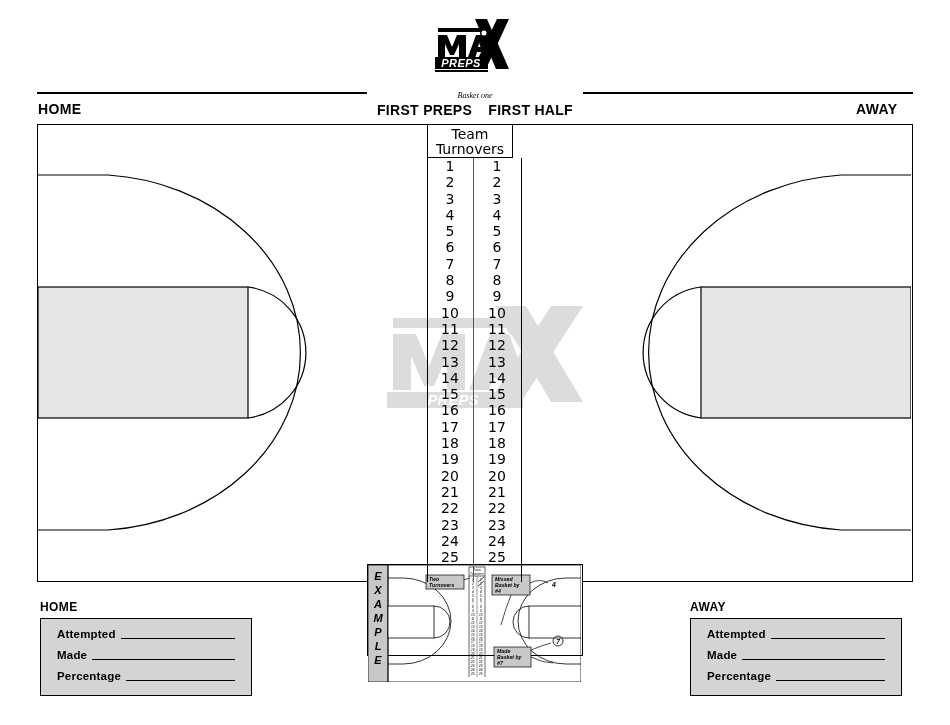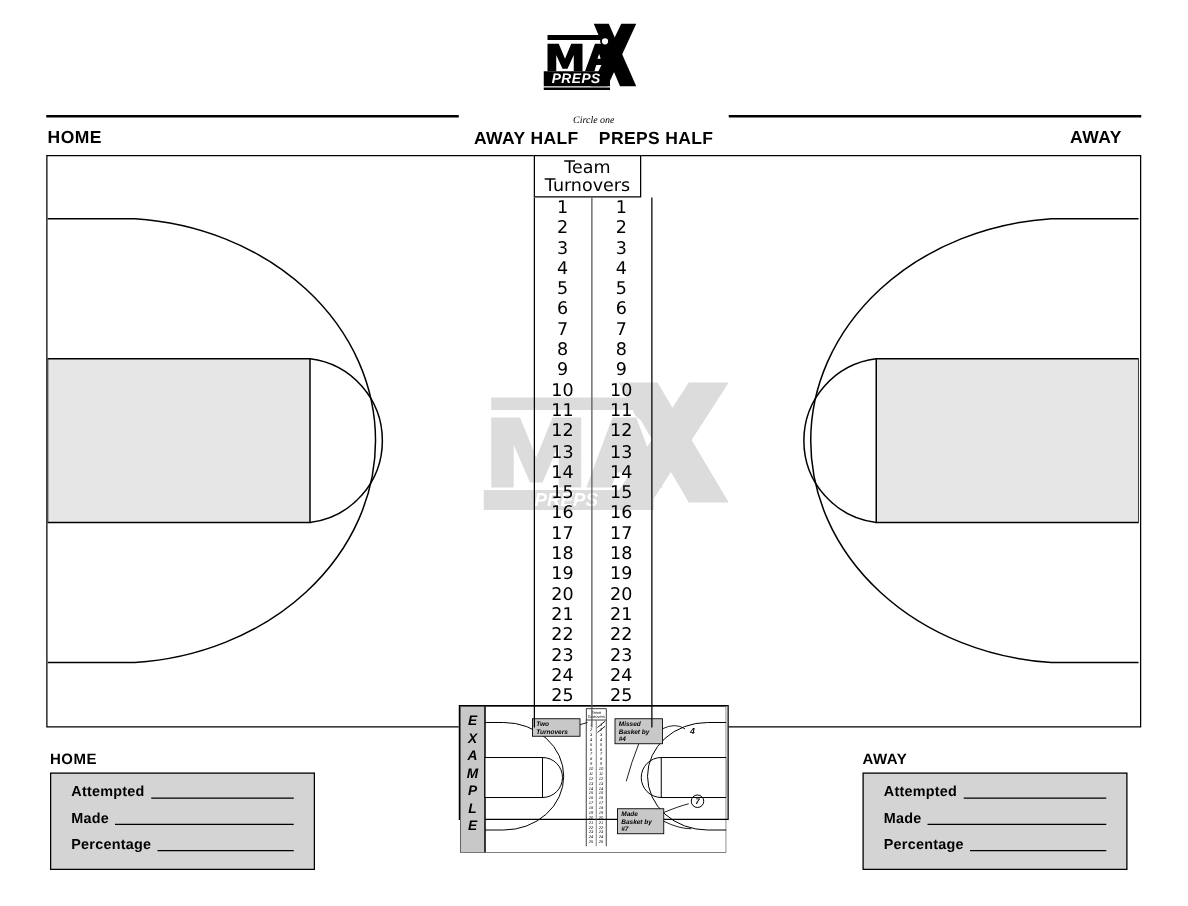--- a/index.html
+++ b/index.html
@@ -237,24 +237,24 @@
     </svg>
   </div>
 </div>
 
 <div id="toplabels">
   <div class="team-line" id="home-line"></div>
   <div class="team-line" id="away-line"></div>
 </div>
 <div class="team-label" id="home-label">HOME</div>
 <div class="team-label" id="away-label">AWAY</div>
-<div id="circle-one">Circle one</div>
+<div id="circle-one">Basket one</div>
 <div id="half-labels">
-  <span>AWAY HALF</span>
-  <span>PREPS HALF</span>
+  <span>FIRST PREPS</span>
+  <span>FIRST HALF</span>
 </div>
 
 <div id="watermark">
   <svg width="200" height="110" viewBox="0 0 200 110" xmlns="http://www.w3.org/2000/svg">
     <g fill="#dcdcdc">
       <polygon points="112,6 143,6 200,102 168,102"></polygon>
       <polygon points="200,6 168,6 106,102 138,102"></polygon>
       <polygon points="10,18 132,18 132,28 10,28"></polygon>
       <polygon points="10,34 33,34 46,66 59,34 82,34 82,90 64,90 64,56 51,86 41,86 28,56 28,90 10,90"></polygon>
       <polygon points="86,90 107,34 126,34 147,90 127,90 123,78 110,78 106,90"></polygon>

